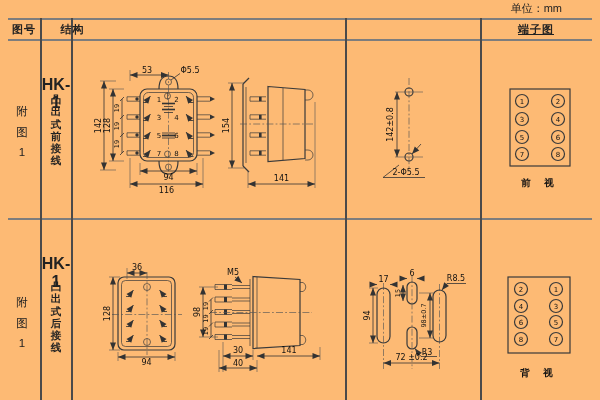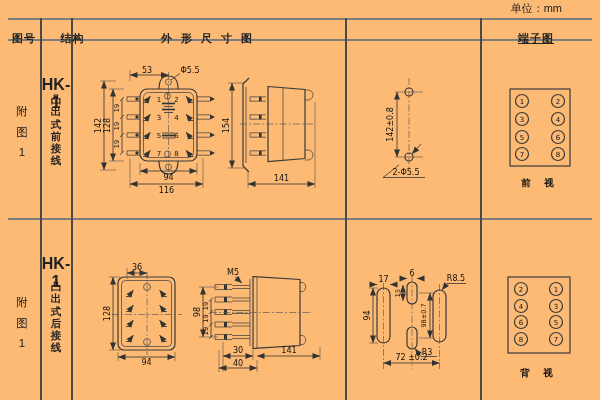--- a/index.html
+++ b/index.html
@@ -1,21 +1,21 @@
 <!DOCTYPE html>
 <html><head>
 <meta charset="utf-8">
 <style>
   html,body{margin:0;padding:0;background:#e8e8e8;}
   .page{position:relative;width:600px;height:400px;background:#fdba74;overflow:hidden;
         font-family:"Liberation Sans","DejaVu Sans",sans-serif;color:#1a1a1a;}
   .hline{position:absolute;height:2px;background:#7d7d7d;}
   .vline{position:absolute;width:1.5px;background:#4a4a4a;}
   .hdr{position:absolute;top:20px;height:18px;line-height:18px;text-align:center;
-       font-size:11px;font-weight:600;color:#222;letter-spacing:1px;margin-top:9px;}
+       font-size:11px;font-weight:600;color:#222;letter-spacing:1px;}
   .unit{position:absolute;top:1px;right:38px;font-size:11px;color:#222;}
   .stack{position:absolute;text-align:center;white-space:pre-line;color:#222;}
   .figno{width:36px;left:4px;font-size:11.5px;line-height:20.5px;}
   .model{position:absolute;left:40px;width:32px;text-align:center;font-size:16px;font-weight:600;color:#222;}
   .struct{left:40px;width:32px;font-size:10.5px;line-height:12.3px;font-weight:600;}
   svg{position:absolute;overflow:visible;}
   svg text{font-family:"DejaVu Sans","Liberation Sans",sans-serif;fill:#111;}
   .out{fill:none;stroke:#3a3a3a;stroke-width:1.2;}
   .thin{fill:none;stroke:#3a3a3a;stroke-width:0.7;}
   .dim{fill:none;stroke:#333;stroke-width:0.8;}
@@ -38,21 +38,20 @@
     <div class="hline" style="left:8px;top:39px;width:584px;"></div>
     <div class="hline" style="left:8px;top:218px;width:584px;"></div>
     <div class="vline" style="left:40px;top:18px;height:382px;"></div>
     <div class="vline" style="left:71px;top:18px;height:382px;"></div>
     <div class="vline" style="left:345px;top:18px;height:382px;"></div>
     <div class="vline" style="left:480px;top:18px;height:382px;"></div>
   </div>
 
   <div class="hdr" style="left:8px;width:32px;">图号</div>
   <div class="hdr" style="left:57px;width:31px;">结构</div>
-  <div class="hdr" style="left:71px;width:274px;letter-spacing:3px;">外 形 尺 寸 图</div>
   <div class="hdr" style="left:480px;width:112px;text-decoration:underline;">端子图</div>
 
   <div class="stack figno" style="top:101px;">附
 图
 1</div>
   <div class="model" style="top:76px;">HK-1</div>
   <div class="stack struct" style="top:93px;">凸
 出
 式
 前

